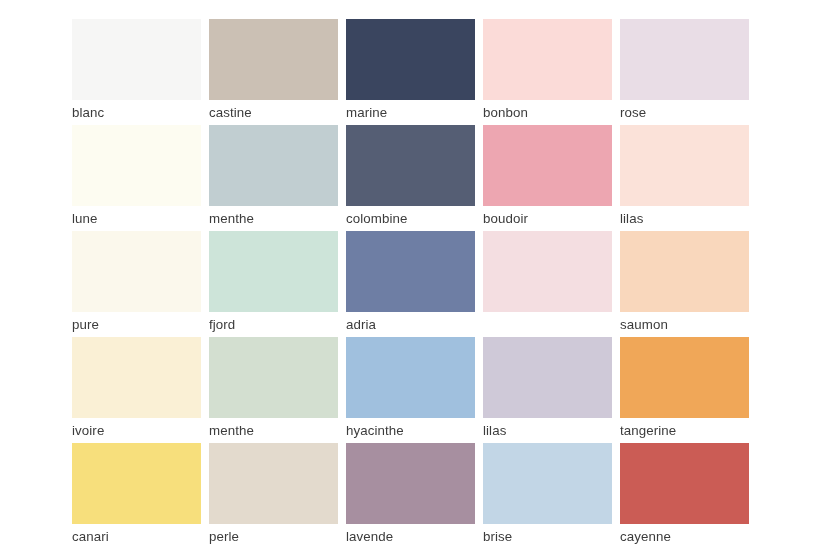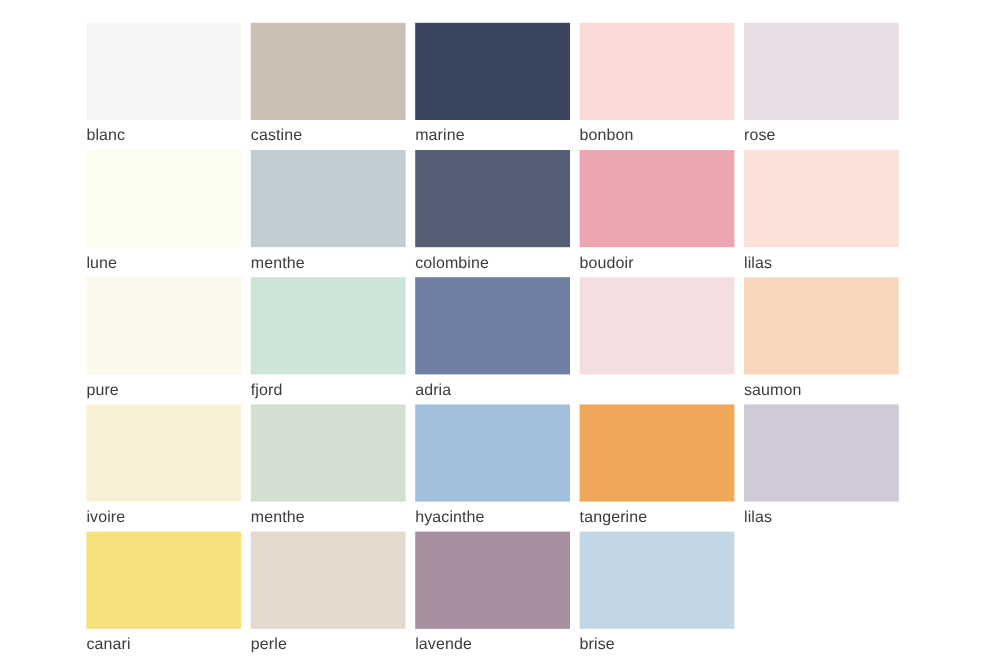--- a/index.html
+++ b/index.html
@@ -121,37 +121,41 @@
       </div>
       <div class="swatch-cell">
         <div class="swatch-chip" style="background: rgb(211, 223, 208);"></div>
         <div class="swatch-label">menthe</div>
       </div>
       <div class="swatch-cell">
         <div class="swatch-chip" style="background: rgb(160, 192, 222);"></div>
         <div class="swatch-label">hyacinthe</div>
       </div>
       <div class="swatch-cell">
+        <div class="swatch-chip" style="background: rgb(207, 201, 216);"></div>
+        <div class="swatch-label">lilas</div>
+      </div>
+      <div class="swatch-cell">
         <div class="swatch-chip" style="background: rgb(240, 167, 88);"></div>
         <div class="swatch-label">tangerine</div>
-      </div>
-      <div class="swatch-cell">
-        <div class="swatch-chip" style="background: rgb(207, 201, 216);"></div>
-        <div class="swatch-label">lilas</div>
       </div>
       <div class="swatch-cell">
         <div class="swatch-chip" style="background: rgb(247, 223, 124);"></div>
         <div class="swatch-label">canari</div>
       </div>
       <div class="swatch-cell">
         <div class="swatch-chip" style="background: rgb(227, 218, 205);"></div>
         <div class="swatch-label">perle</div>
       </div>
       <div class="swatch-cell">
         <div class="swatch-chip" style="background: rgb(167, 143, 160);"></div>
         <div class="swatch-label">lavende</div>
       </div>
       <div class="swatch-cell">
         <div class="swatch-chip" style="background: rgb(194, 214, 230);"></div>
         <div class="swatch-label">brise</div>
       </div>
+      <div class="swatch-cell">
+        <div class="swatch-chip" style="background: rgb(203, 92, 85);"></div>
+        <div class="swatch-label">cayenne</div>
+      </div>
     </div>
 </div>
 
 </body></html>

